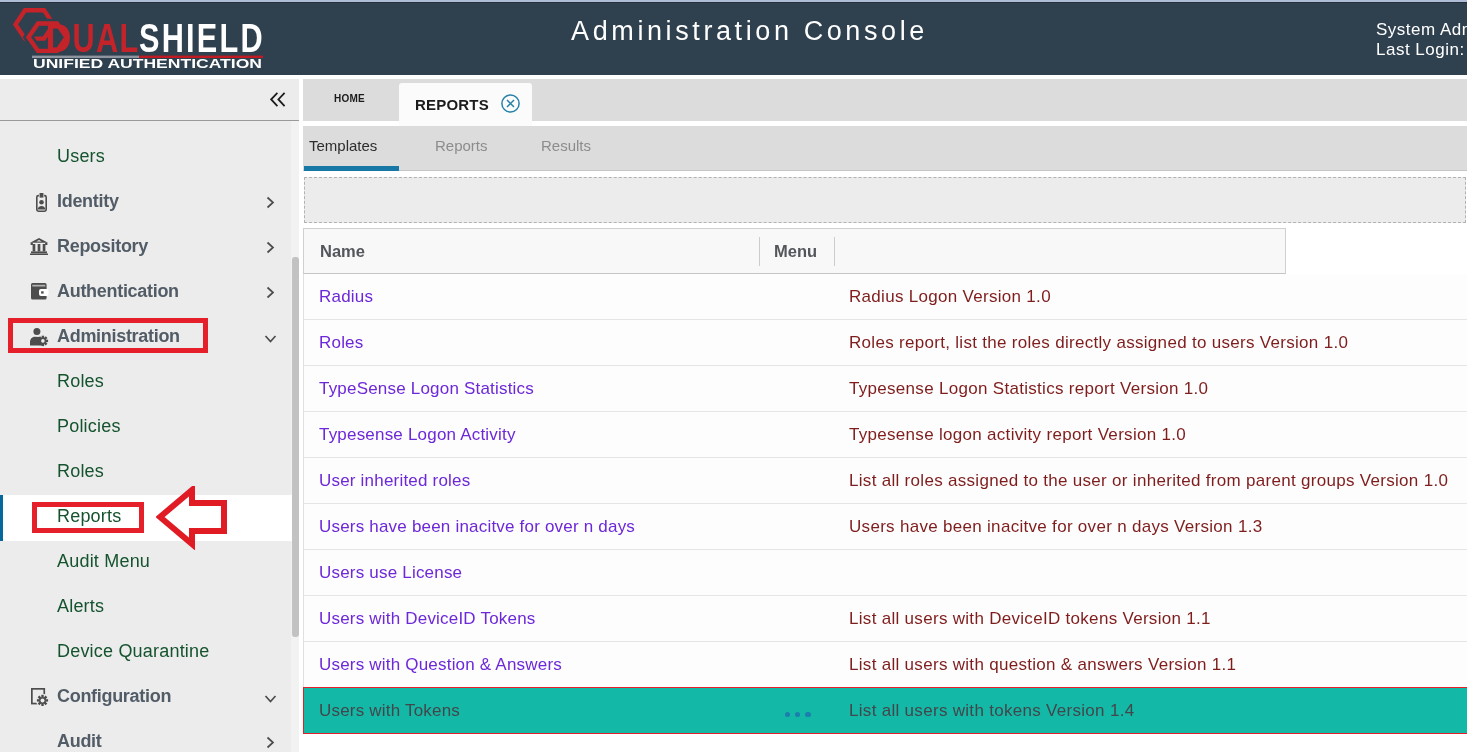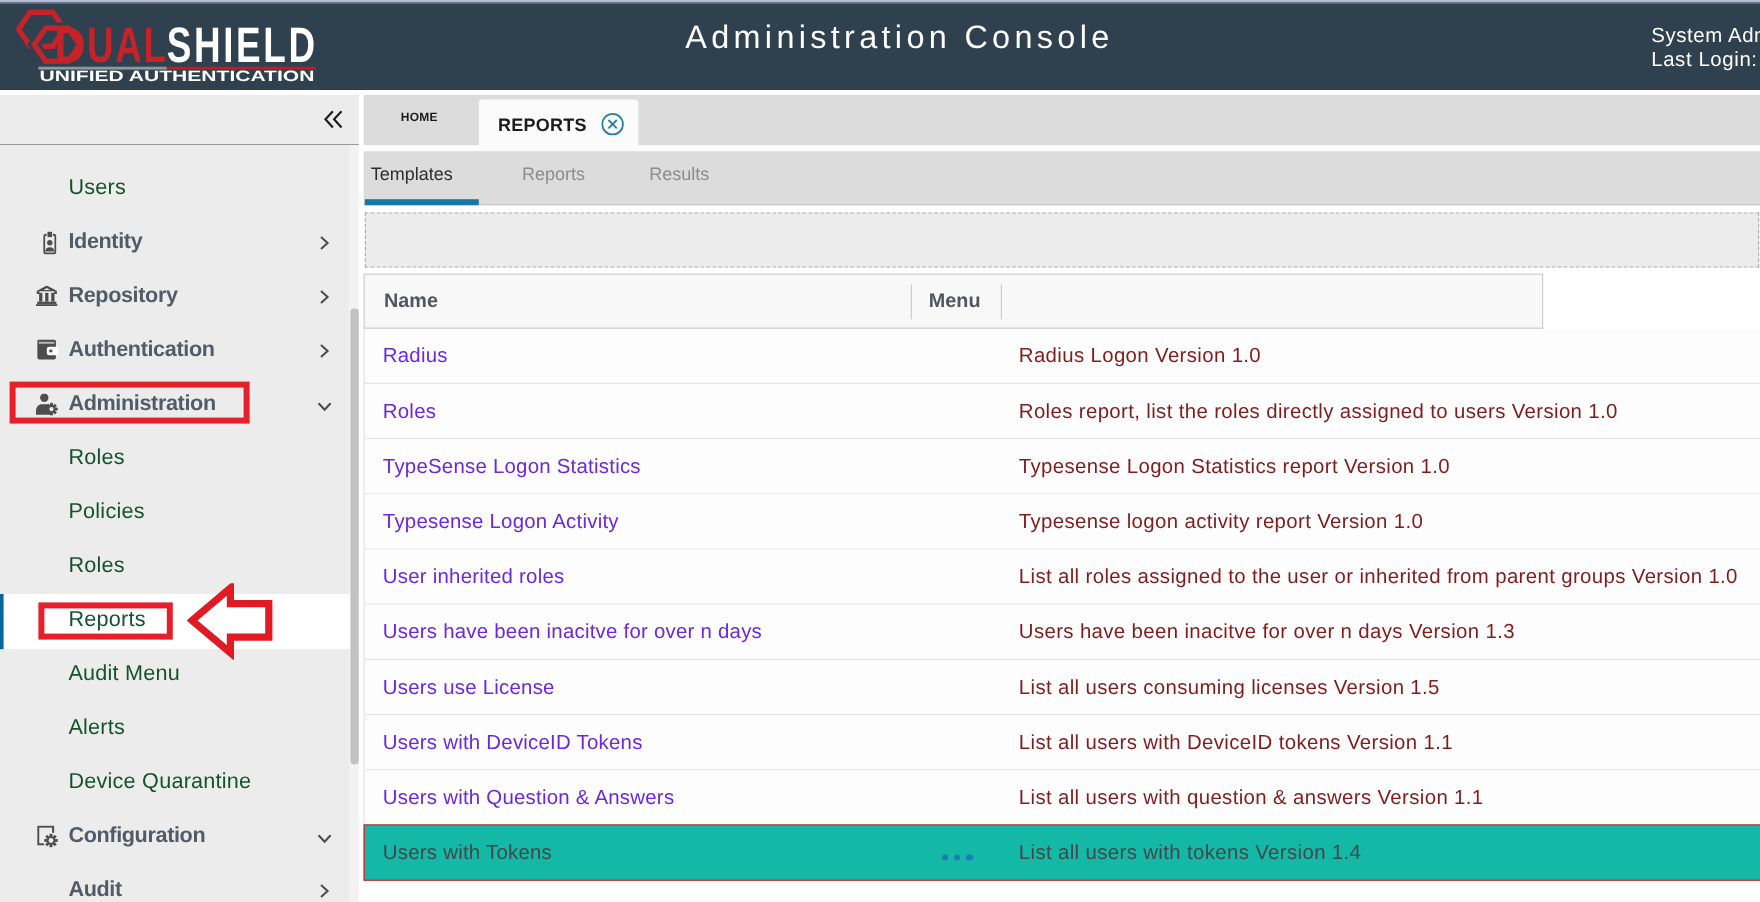--- a/index.html
+++ b/index.html
@@ -268,21 +268,20 @@
     <div class="trow">
       <span class="tname">User inherited roles</span>
       <span class="tdesc">List all roles assigned to the user or inherited from parent groups Version 1.0</span>
     </div>
     <div class="trow">
       <span class="tname">Users have been inacitve for over n days</span>
       <span class="tdesc">Users have been inacitve for over n days Version 1.3</span>
     </div>
     <div class="trow">
       <span class="tname">Users use License</span>
-      <span class="tdesc">List all users consuming licenses Version 1.5</span>
     </div>
     <div class="trow">
       <span class="tname">Users with DeviceID Tokens</span>
       <span class="tdesc">List all users with DeviceID tokens Version 1.1</span>
     </div>
     <div class="trow">
       <span class="tname">Users with Question &amp; Answers</span>
       <span class="tdesc">List all users with question &amp; answers Version 1.1</span>
     </div>
     <div class="trow" id="selrow">

